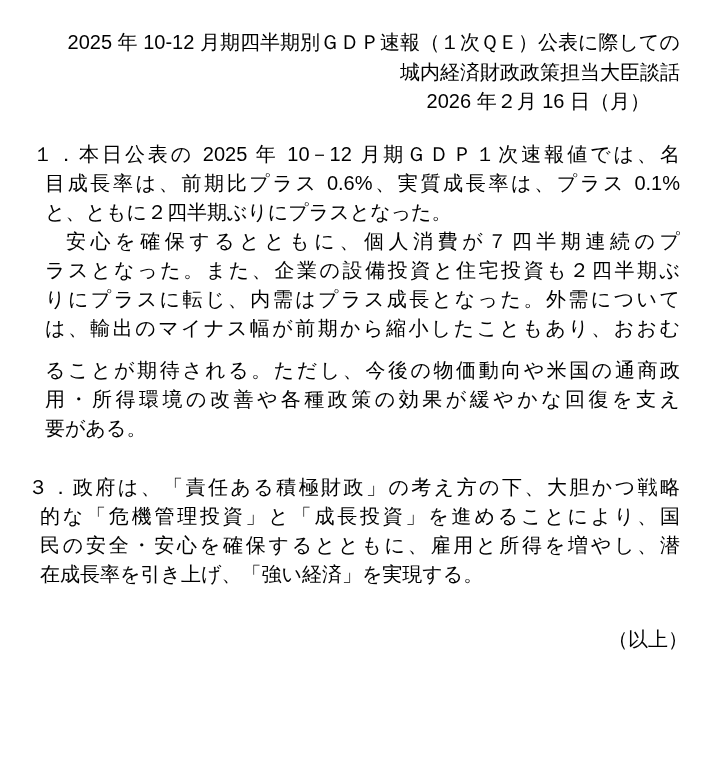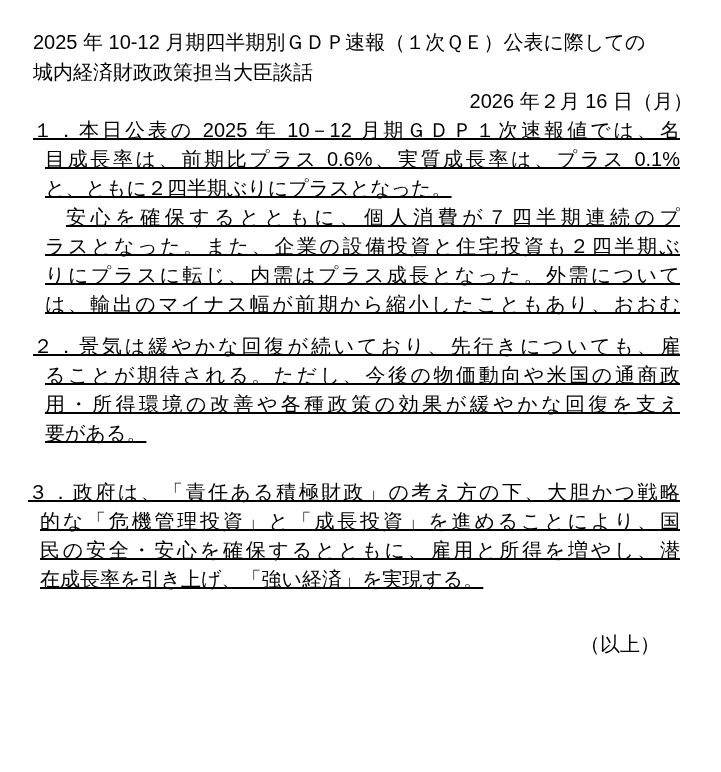--- a/index.html
+++ b/index.html
@@ -13,34 +13,34 @@
     overflow: hidden;
     font-family: "Liberation Sans", "DejaVu Sans", sans-serif;
     color: #000000;
   }
   .doc {
     padding-top: 27px;
   }
   .title-line {
     font-size: 20px;
     line-height: 30px;
-    text-align: left;
+    text-align: right;
     padding: 0 41px 0 33px;
     white-space: nowrap;
   }
   .date-line {
     font-size: 20px;
     line-height: 29px;
     text-align: right;
-    padding-right: 28px;
+    padding-right: 71px;
     white-space: nowrap;
     margin-left: 16px;
   }
   .body-block {
-    text-decoration: underline;
+    margin-top: 24px;
   }
   .para {
     font-size: 20px;
     line-height: 29px;
     padding-left: 45px;
     padding-right: 41px;
   }
   .para + .para {
     margin-top: 13px;
   }
@@ -59,21 +59,21 @@
   .line.first-num {
     text-indent: -12px;
   }
   .line.first-indent {
     text-indent: 21px;
   }
   .closing-line {
     font-size: 20px;
     line-height: 29px;
     text-align: right;
-    padding-right: 61px;
+    padding-right: 33px;
     margin-top: 36px;
     white-space: nowrap;
   }
 </style>
 </head>
 <body>
 
 <div class="doc">
   <div class="title-line">2025 年 10-12 月期四半期別ＧＤＰ速報（１次ＱＥ）公表に際しての</div>
   <div class="title-line">城内経済財政政策担当大臣談話</div>
@@ -83,21 +83,20 @@
       <div class="para">
         <div class="line first-num">１．本日公表の 2025 年 10－12 月期ＧＤＰ１次速報値では、名</div>
         <div class="line">目成長率は、前期比プラス 0.6%、実質成長率は、プラス 0.1%</div>
         <div class="line last">と、ともに２四半期ぶりにプラスとなった。</div>
         <div class="line first-indent">安心を確保するとともに、個人消費が７四半期連続のプ</div>
         <div class="line">ラスとなった。また、企業の設備投資と住宅投資も２四半期ぶ</div>
         <div class="line">りにプラスに転じ、内需はプラス成長となった。外需について</div>
         <div class="line">は、輸出のマイナス幅が前期から縮小したこともあり、おおむ</div>
       </div>
       <div class="para">
-        <div class="line first-num">２．景気は緩やかな回復が続いており、先行きについても、雇</div>
         <div class="line">ることが期待される。ただし、今後の物価動向や米国の通商政</div>
         <div class="line">用・所得環境の改善や各種政策の効果が緩やかな回復を支え</div>
         <div class="line last">要がある。</div>
       </div>
       <div class="para">
         <div class="line first-num">３．政府は、「責任ある積極財政」の考え方の下、大胆かつ戦略</div>
         <div class="line">的な「危機管理投資」と「成長投資」を進めることにより、国</div>
         <div class="line">民の安全・安心を確保するとともに、雇用と所得を増やし、潜</div>
         <div class="line last">在成長率を引き上げ、「強い経済」を実現する。</div>
       </div>

